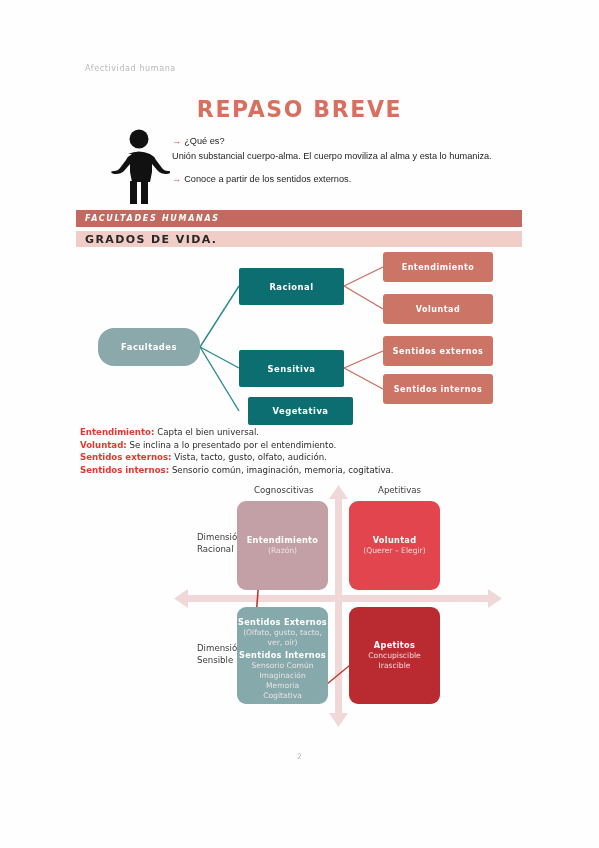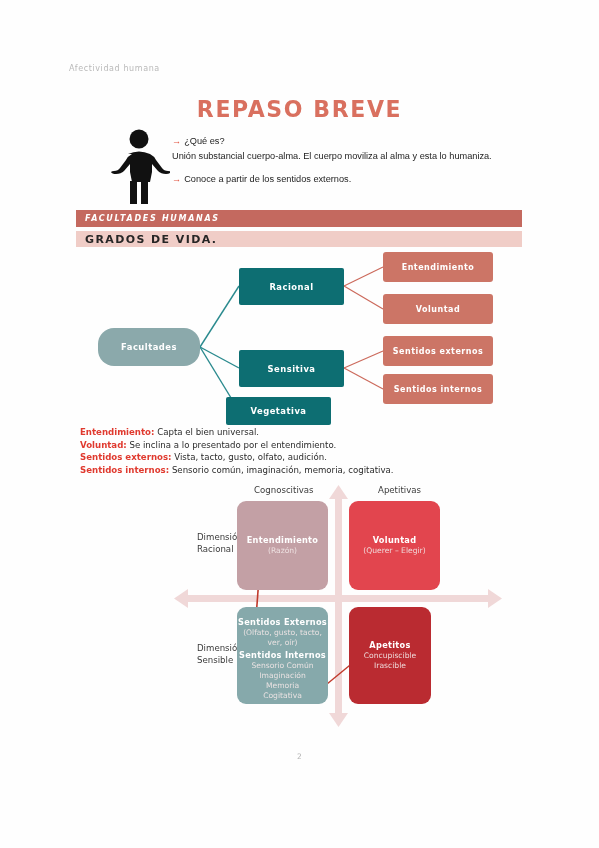--- a/index.html
+++ b/index.html
@@ -16,21 +16,21 @@
   }
   .page {
     position: absolute;
     inset: 0;
     background: #fefefe;
   }
 
   
   .running-head {
     position: absolute;
-    left: 69px;
+    left: 85px;
     top: 64px;
     font-size: 8px;
     letter-spacing: 0.6px;
     color: #b9b9b9;
     font-family: "DejaVu Sans", sans-serif;
   }
 
   
   .doc-title {
     position: absolute;
@@ -136,21 +136,21 @@
   .node-root {
     left: 22px; top: 80px; width: 102px; height: 38px;
     background: #8ba9ab; border-radius: 16px;
   }
   .node-mid {
     width: 105px; height: 37px;
     background: #0d6e72; border-radius: 2px;
   }
   .node-mid.m0 { left: 163px; top: 20px; }
   .node-mid.m1 { left: 163px; top: 102px; }
-  .node-mid.m2 { left: 150px; top: 149px; height: 28px; }
+  .node-mid.m2 { left: 172px; top: 149px; height: 28px; }
   .node-leaf {
     width: 110px; height: 30px;
     background: #cc7566; border-radius: 3px;
     font-size: 8px;
   }
   .node-leaf.l0 { left: 307px; top: 4px; }
   .node-leaf.l1 { left: 307px; top: 46px; }
   .node-leaf.l2 { left: 307px; top: 88px; }
   .node-leaf.l3 { left: 307px; top: 126px; }
 
@@ -215,21 +215,21 @@
     left: 179px; top: 16px; width: 91px; height: 89px;
     background: #e2454e;
     display: flex; flex-direction: column; justify-content: center;
   }
   .quad.q-sen {
     left: 67px; top: 122px; width: 91px; height: 97px;
     background: #86a9ab;
     padding-top: 8px;
   }
   .quad.q-ape {
-    left: 179px; top: 122px; width: 82px; height: 97px;
+    left: 179px; top: 122px; width: 91px; height: 97px;
     background: #ba2b31;
     display: flex; flex-direction: column; justify-content: center;
   }
   .q-title {
     font-size: 8.2px; font-weight: 700; letter-spacing: 0.3px;
     line-height: 11px;
   }
   .q-sub {
     font-size: 7.6px; line-height: 10px; color: #f2e7e7;
     opacity: 0.92;

